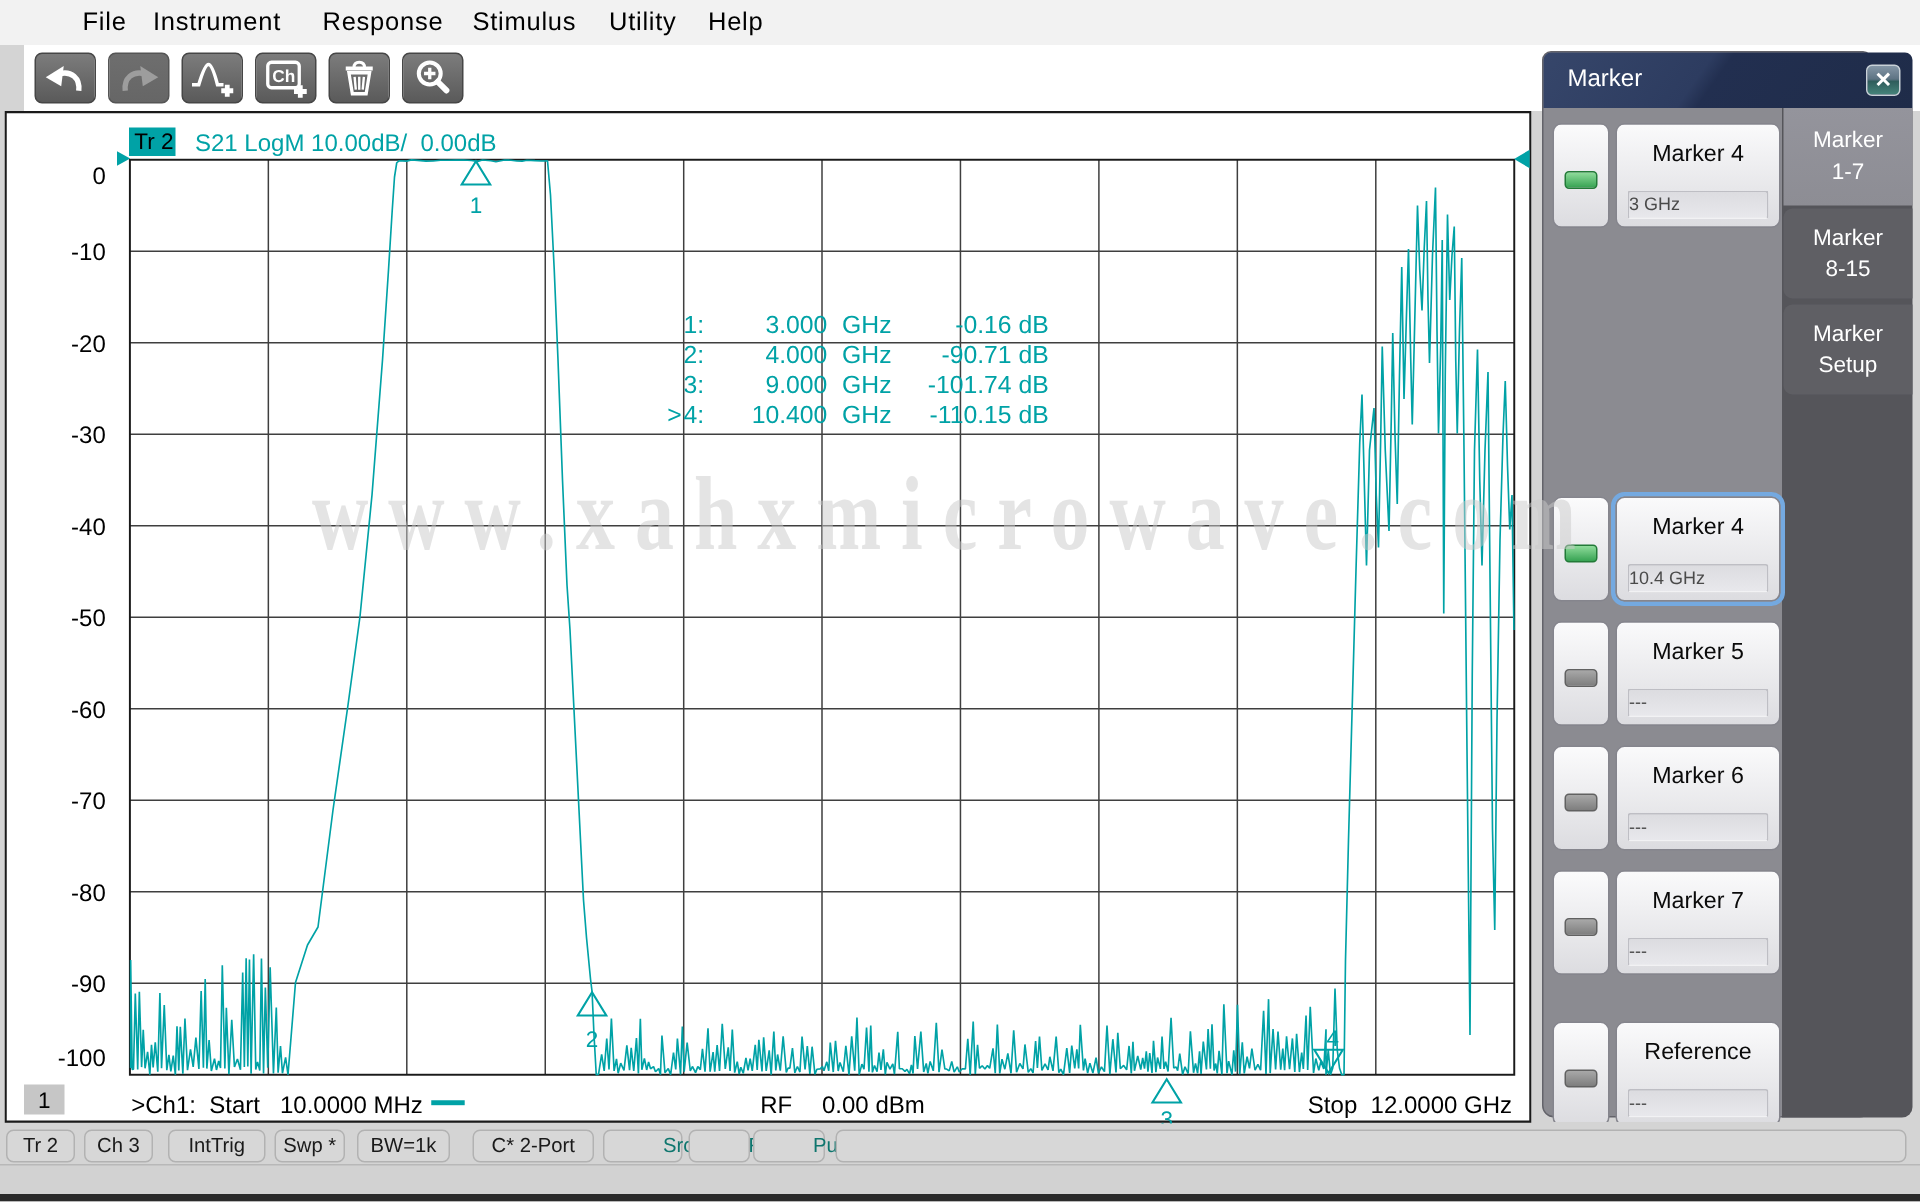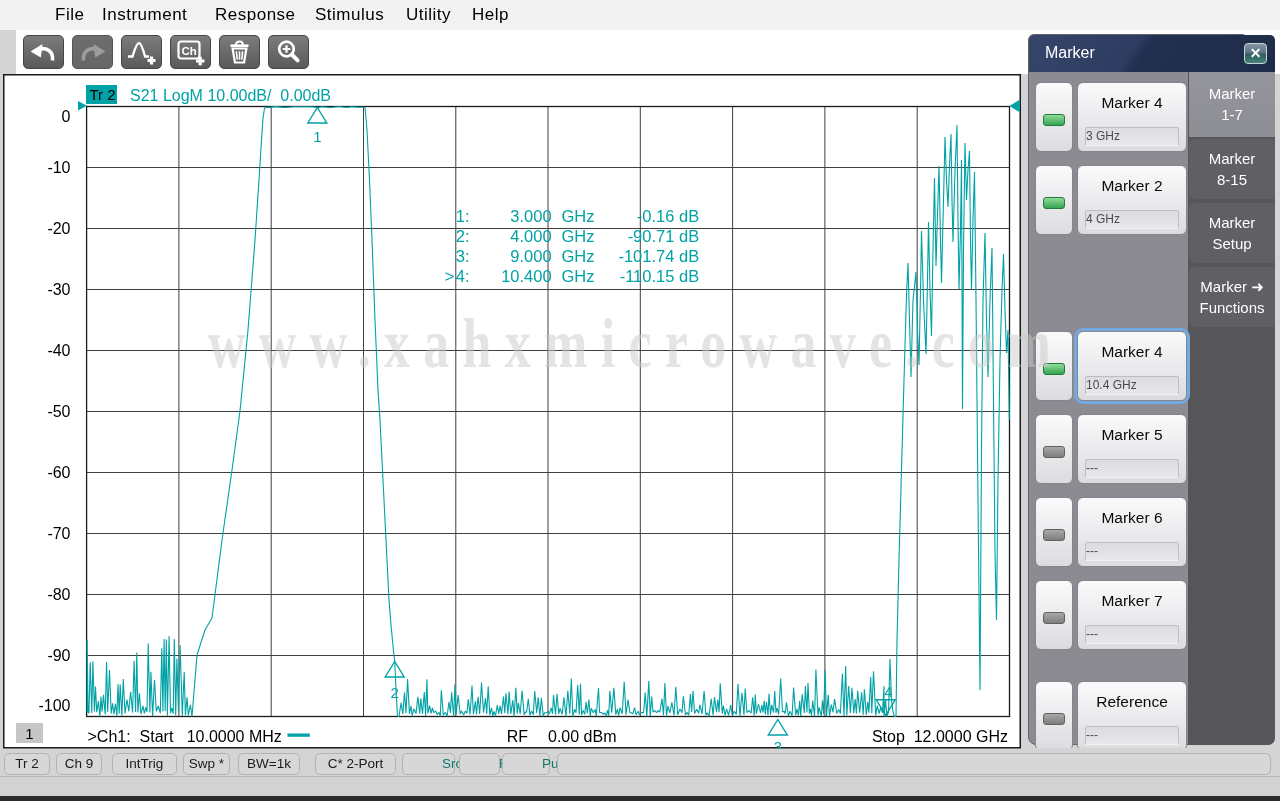--- a/index.html
+++ b/index.html
@@ -178,41 +178,28 @@
         <div>1-7</div>
       </div>
     <div class="tab" id="tab2">
         <div>Marker</div>
         <div>8-15</div>
       </div>
     <div class="tab" id="tab3">
         <div>Marker</div>
         <div>Setup</div>
       </div>
-    <div class="tab" id="tab4">
-        <div>Marker ➜</div>
-        <div>Functions</div>
-      </div>
   </div>
   <div class="mrow" style="top:47px">
     <div class="mtoggle">
         <div class="mled led-on"></div>
       </div>
     <div class="mbtn">
         <div class="mlabel">Marker 4</div>
         <div class="mval">3 GHz</div>
-      </div>
-  </div>
-  <div class="mrow" style="top:130px">
-    <div class="mtoggle">
-        <div class="mled led-on"></div>
-      </div>
-    <div class="mbtn">
-        <div class="mlabel">Marker 2</div>
-        <div class="mval">4 GHz</div>
       </div>
   </div>
   <div class="mrow" style="top:296px">
     <div class="mtoggle">
         <div class="mled led-on"></div>
       </div>
     <div class="mbtn active">
         <div class="mlabel">Marker 4</div>
         <div class="mval">10.4 GHz</div>
       </div>
@@ -250,21 +237,21 @@
       </div>
     <div class="mbtn">
         <div class="mlabel">Reference</div>
         <div class="mval">---</div>
       </div>
   </div>
 </div>
 
 <div id="sbar" class="abs">
   <div class="bbtn" style="left:4px;width:46px;line-height:20px">Tr 2</div>
-  <div class="bbtn" style="left:56px;width:46px;line-height:20px">Ch 9</div>
+  <div class="bbtn" style="left:56px;width:46px;line-height:20px">Ch 3</div>
   <div class="bbtn" style="left:112px;width:65px;line-height:20px">IntTrig</div>
   <div class="bbtn" style="left:183px;width:47px;line-height:20px">Swp *</div>
   <div class="bbtn" style="left:238px;width:62px;line-height:20px">BW=1k</div>
   <div class="bbtn" style="left:315px;width:81px;line-height:20px">C* 2-Port</div>
   <div class="bbtn dis" style="left:402px;width:53px;line-height:20px">SrcCal</div>
   <div class="bbtn dis" style="left:459px;width:40px;line-height:20px">Fix</div>
   <div class="bbtn dis" style="left:502px;width:48px;line-height:20px">Pulse</div>
   <div class="bbtn dis" style="left:557px;width:714px;line-height:20px"></div>
 </div>
 <div id="strip2" class="abs"></div>

